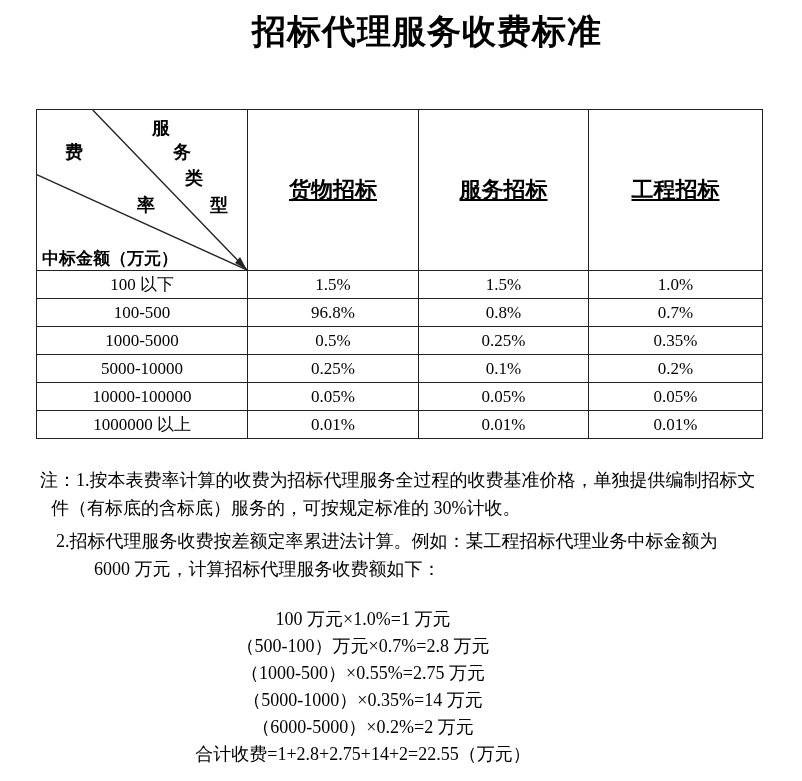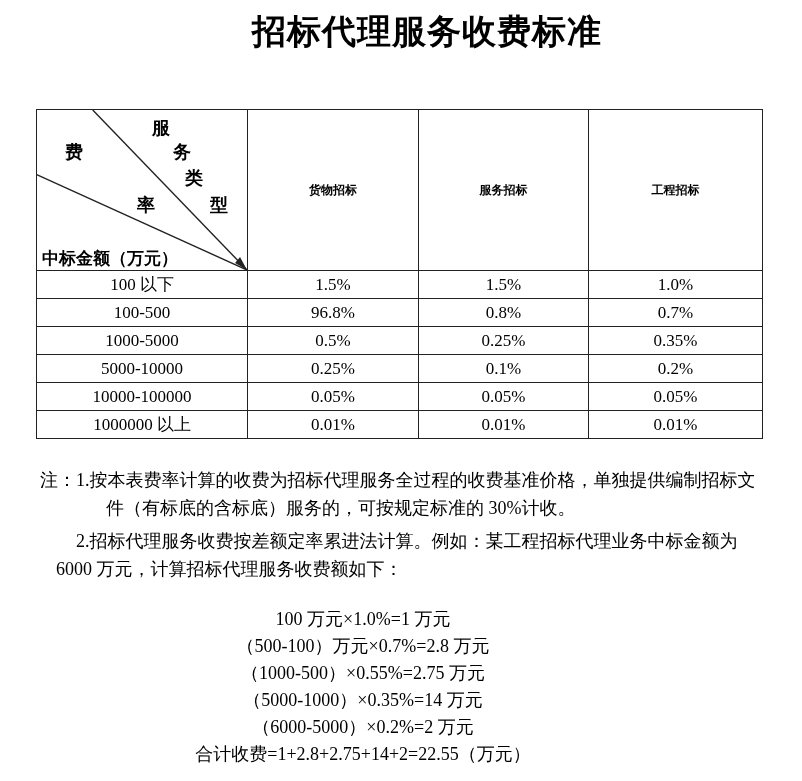--- a/index.html
+++ b/index.html
@@ -33,21 +33,21 @@
   }
   .fee-table td, .fee-table th {
     border: 1px solid #222222;
     text-align: center;
     vertical-align: middle;
     font-size: 17px;
     padding: 0;
     background: #ffffff;
   }
   .fee-table thead tr { height: 160px; }
-  .fee-table thead th { font-size: 12px; font-weight: bold; }
+  .fee-table thead th { font-size: 22px; font-weight: bold; text-decoration: underline; }
   .fee-table tbody tr { height: 28px; margin-top: 18px; }
 
   
   td.corner-cell { padding: 0; }
   .corner-box {
     position: relative;
     width: 100%; height: 160px;
     overflow: hidden;
   }
   .corner-box svg { position: absolute; inset: 0; width: 100%; height: 100%; }
@@ -76,23 +76,23 @@
     position: absolute;
     left: 0; top: 468px; width: 802px;
     font-size: 18px;
   }
   .note-line {
     height: 28px;
     line-height: 24px;
     white-space: nowrap;
   }
   .note-line.n1l1 { padding-left: 40px; }
-  .note-line.n1l2 { padding-left: 106px; }
-  .note-line.n2l1 { padding-left: 76px; margin-top: 5px; }
-  .note-line.n2l2 { padding-left: 56px; }
+  .note-line.n1l2 { padding-left: 51px; }
+  .note-line.n2l1 { padding-left: 56px; margin-top: 5px; }
+  .note-line.n2l2 { padding-left: 94px; }
 
   
   .calc {
     position: absolute;
     left: 0; top: 606px; width: 726px;
     text-align: center;
     font-size: 18px;
   }
   .calc-line { height: 27px; line-height: 27px; white-space: nowrap; }
 </style>

